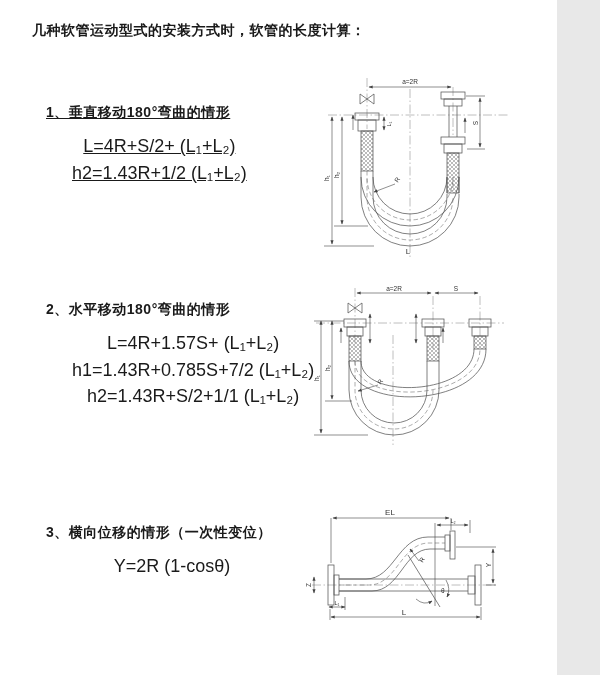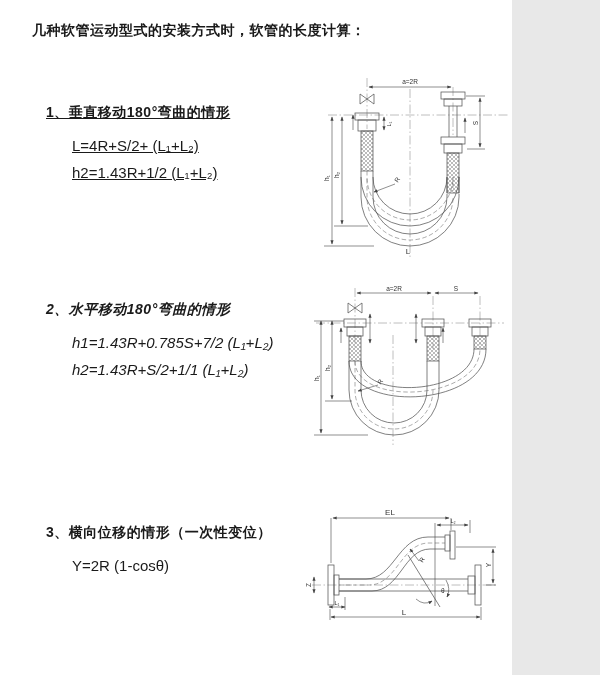--- a/index.html
+++ b/index.html
@@ -1,22 +1,22 @@
 <!DOCTYPE html>
 <html><head>
 <meta charset="utf-8">
 <style>
   html,body{margin:0;padding:0;background:#e8e8e8;}
-  .page{position:relative;width:512px;height:675px;background:#ffffff;overflow:hidden;
+  .page{position:relative;width:557px;height:675px;background:#ffffff;overflow:hidden;
         font-family:"Liberation Sans",sans-serif;color:#1a1a1a;}
   .title{position:absolute;left:32px;top:22px;font-size:14px;font-weight:bold;letter-spacing:.5px;}
   .section{position:absolute;left:46px;}
-  .sec1{top:104px;text-decoration:underline;} .sec2{top:301px;font-style:italic;} .sec3{top:524px;}
+  .sec1{top:104px;text-decoration:underline;} .sec2{top:301px;} .sec3{top:524px;}
   .heading{font-size:14px;font-weight:bold;margin:0 0 11px 0;letter-spacing:.5px;}
-  .formula{font-size:15px;line-height:26.5px;padding-left:26px;white-space:pre;}
+  .formula{font-size:18px;line-height:26.5px;padding-left:26px;white-space:pre;text-align:center;}
   svg.diagram{position:absolute;}
   .d1{left:310px;top:73px;} .d2{left:308px;top:283px;} .d3{left:298px;top:503px;}
   svg text{font-size:6.5px;fill:#333;stroke:none;font-family:"Liberation Sans",sans-serif;}
   svg .lbl-lg{font-size:8px;} svg .lbl-sm{font-size:5.5px;}
   .thin{stroke:#555;stroke-width:.75;fill:none;}
   .dim{stroke:#444;stroke-width:.6;fill:none;}
   .cl{stroke:#8a8a8a;stroke-width:.55;fill:none;stroke-dasharray:9 2.5 1.5 2.5;}
   .dash{stroke:#666;stroke-width:.55;fill:none;stroke-dasharray:4.5 2.5;}
   .hatchbox{stroke:#555;stroke-width:.75;}
 </style>
@@ -97,20 +97,21 @@
     </g>
     <g>
       <path class="dim" d="M85,111 L64,119" marker-end="url(#a1)"></path>
       <text transform="rotate(-55 89 108)" x="89" y="108" text-anchor="middle">R</text>
     </g>
     <text class="lbl-lg" x="98" y="181" text-anchor="middle">L</text>
   </svg>
 
   <div class="section sec2">
     <div class="heading">2、水平移动180°弯曲的情形</div>
+    <div class="formula">L=4R+1.57S+ (L₁+L₂)</div>
     <div class="formula">h1=1.43R+0.785S+7/2 (L₁+L₂)</div>
     <div class="formula">h2=1.43R+S/2+1/1 (L₁+L₂)</div>
   </div>
 
   <svg class="diagram d2" width="292" height="177" viewBox="0 0 292 177">
     <defs>
       <marker id="a2" viewBox="0 0 8 8" refX="7" refY="4" markerWidth="7" markerHeight="7" orient="auto-start-reverse">
         <path d="M0,1 L8,4 L0,7 z" fill="#444"></path>
       </marker>
       <pattern id="hx2" width="4" height="4" patternUnits="userSpaceOnUse">

